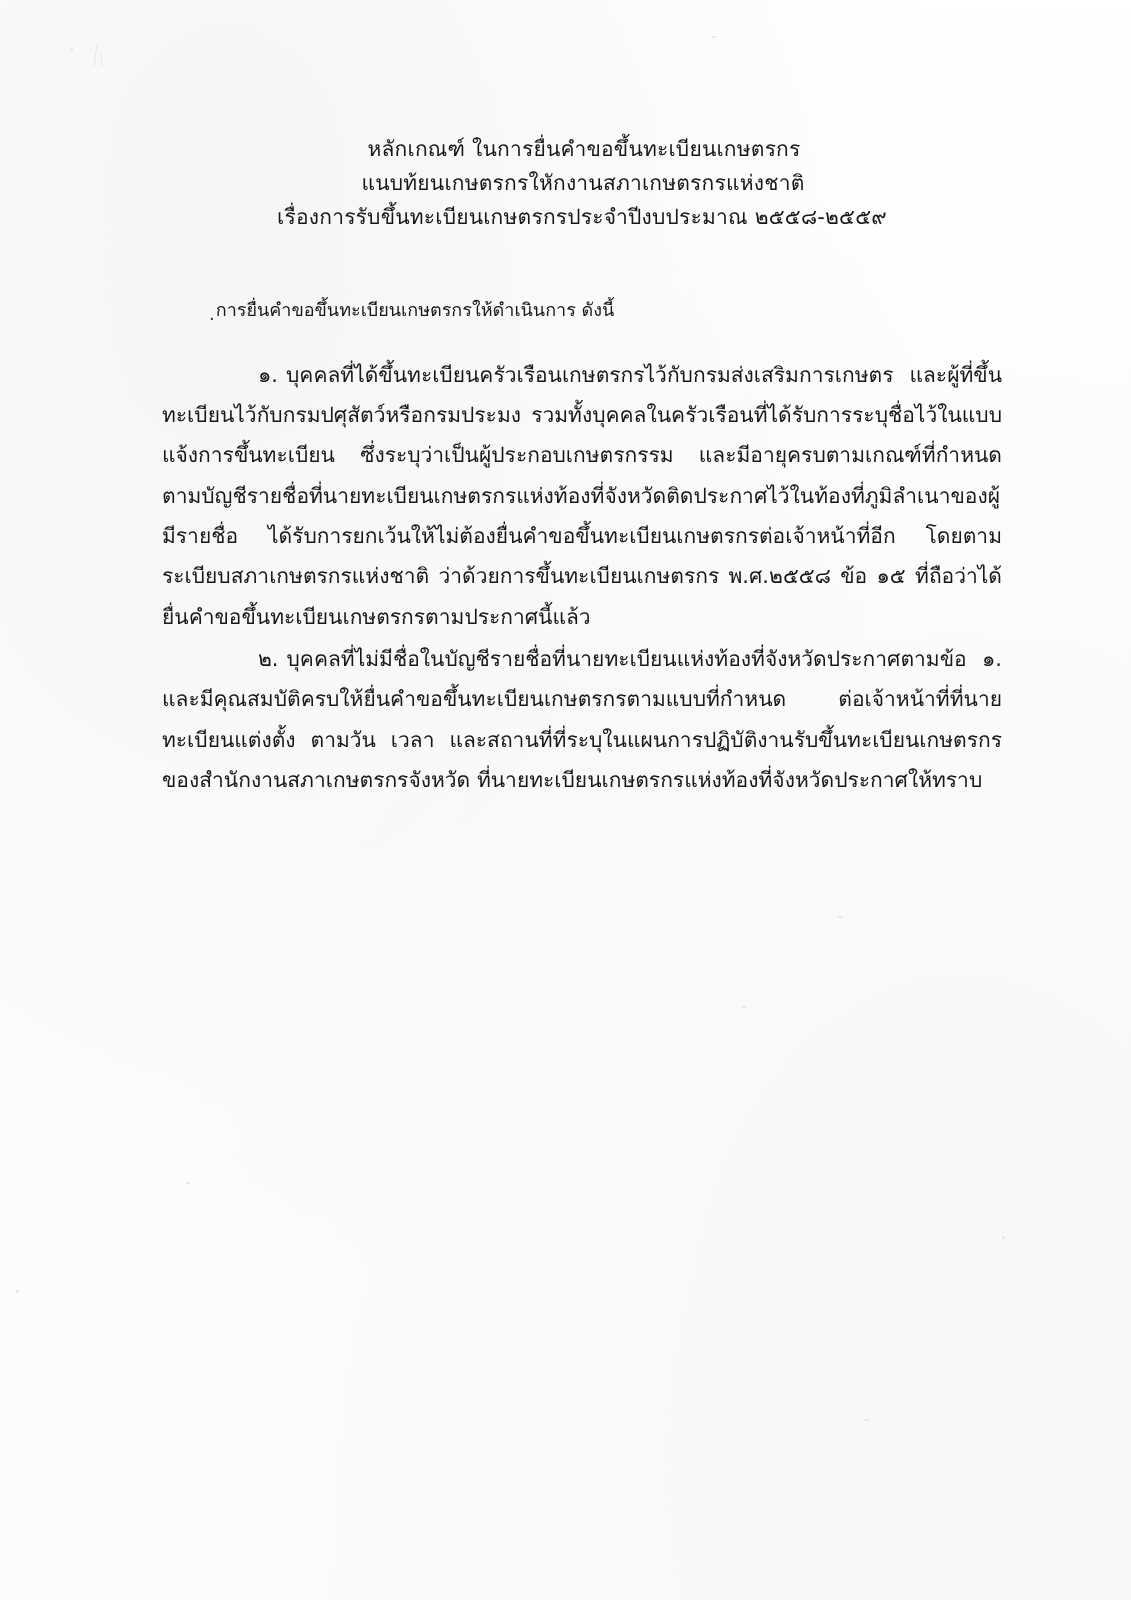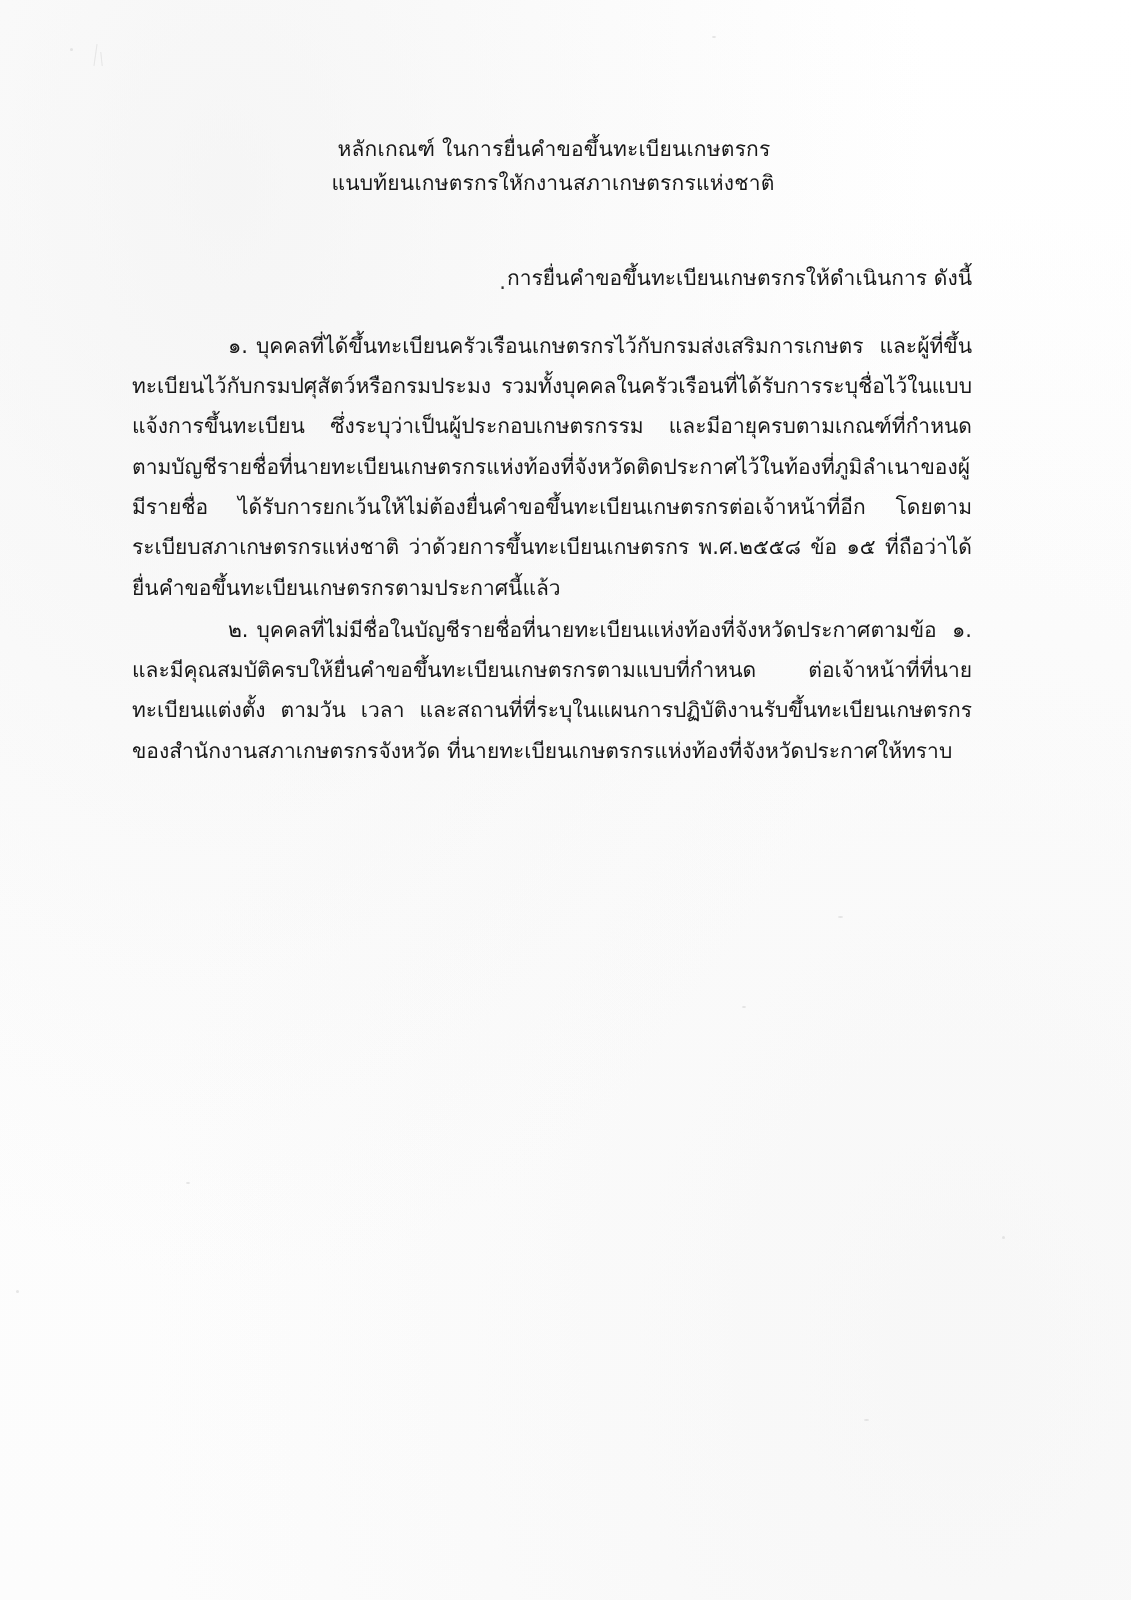--- a/index.html
+++ b/index.html
@@ -34,44 +34,43 @@
     border-radius: 50%;
   }
   .hair {
     position: absolute;
     background: #d5d5d5;
     opacity: .55;
   }
 
   .content {
     position: absolute;
-    left: 132px;
+    left: 162px;
     top: 132px;
     width: 840px;
   }
 
   .doc-title {
     text-align: center;
     line-height: 1.62;
     font-size: 21px;
     letter-spacing: .2px;
     color: #161616;
   }
   .doc-title div { white-space: nowrap; }
   .title-line-1 { margin-left: 4px; }
   .title-line-2 { margin-left: 2px; }
   .title-line-3 { margin-left: 0px; }
 
   .lead {
     margin-top: 62px;
     margin-left: 47px;
-    font-size: 21px;
+    font-size: 18px;
     line-height: 1.6;
     color: #161616;
-    text-align: right;
   }
   .lead .lead-dot {
     display: inline-block;
     transform: translateY(4px);
     margin-right: 1px;
     color: #333;
   }
 
   .body-block {
     margin-top: 30px;
@@ -107,20 +106,21 @@
   <div class="speck" style="left:186px; top:1182px; width:4px; height:2px;"></div>
   <div class="speck" style="left:1002px; top:1236px; width:3px; height:3px;"></div>
   <div class="speck" style="left:864px; top:1419px; width:5px; height:2px;"></div>
   <div class="speck" style="left:16px; top:1290px; width:3px; height:3px;"></div>
 
   <div class="content">
 
     <div class="doc-title">
       <div class="title-line-1 ink">หลักเกณฑ์ ในการยื่นคำขอขึ้นทะเบียนเกษตรกร</div>
       <div class="title-line-2 ink">แนบท้ยนเกษตรกรใหักงานสภาเกษตรกรแห่งชาติ</div>
+      <div class="title-line-3 ink">เรื่องการรับขึ้นทะเบียนเกษตรกรประจำปีงบประมาณ ๒๕๕๘-๒๕๕๙</div>
     </div>
 
     <div class="lead">
       <span class="lead-dot">.</span><span class="ink">การยื่นคำขอขึ้นทะเบียนเกษตรกรให้ดำเนินการ ดังนี้</span>
     </div>
 
     <div class="body-block">
 
       <p class="para">
         <span class="num ink">๑.</span><span class="ink">บุคคลที่ได้ขึ้นทะเบียนครัวเรือนเกษตรกรไว้กับกรมส่งเสริมการเกษตร และผู้ที่ขึ้นทะเบียนไว้กับกรมปศุสัตว์หรือกรมประมง รวมทั้งบุคคลในครัวเรือนที่ได้รับการระบุชื่อไว้ในแบบแจ้งการขึ้นทะเบียน ซึ่งระบุว่าเป็นผู้ประกอบเกษตรกรรม และมีอายุครบตามเกณฑ์ที่กำหนด ตามบัญชีรายชื่อที่นายทะเบียนเกษตรกรแห่งท้องที่จังหวัดติดประกาศไว้ในท้องที่ภูมิลำเนาของผู้มีรายชื่อ ได้รับการยกเว้นให้ไม่ต้องยื่นคำขอขึ้นทะเบียนเกษตรกรต่อเจ้าหน้าที่อีก โดยตามระเบียบสภาเกษตรกรแห่งชาติ ว่าด้วยการขึ้นทะเบียนเกษตรกร พ.ศ.๒๕๕๘ ข้อ ๑๕ ที่ถือว่าได้ยื่นคำขอขึ้นทะเบียนเกษตรกรตามประกาศนี้แล้ว</span>

